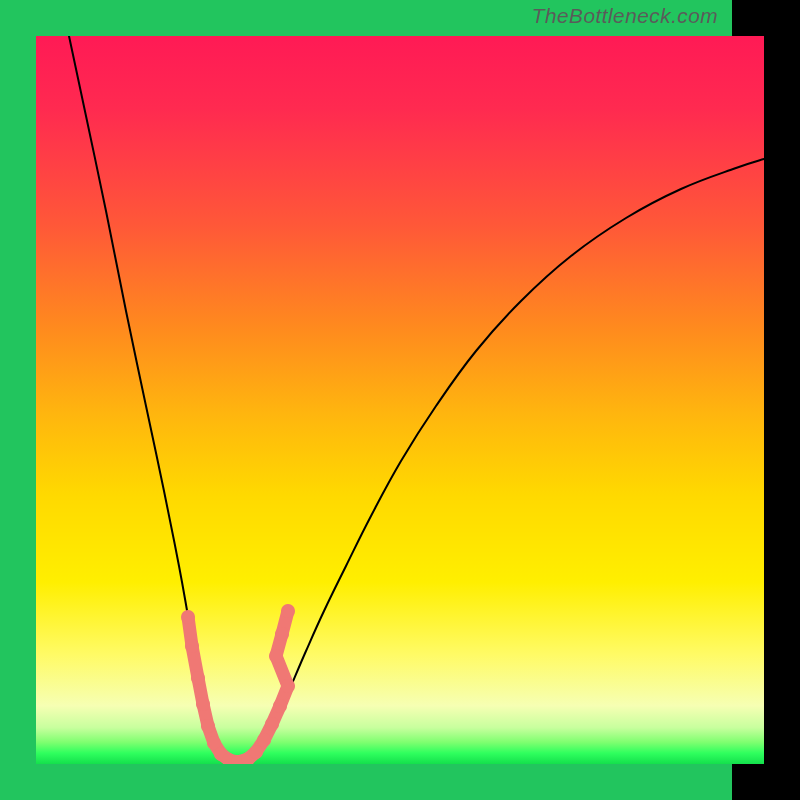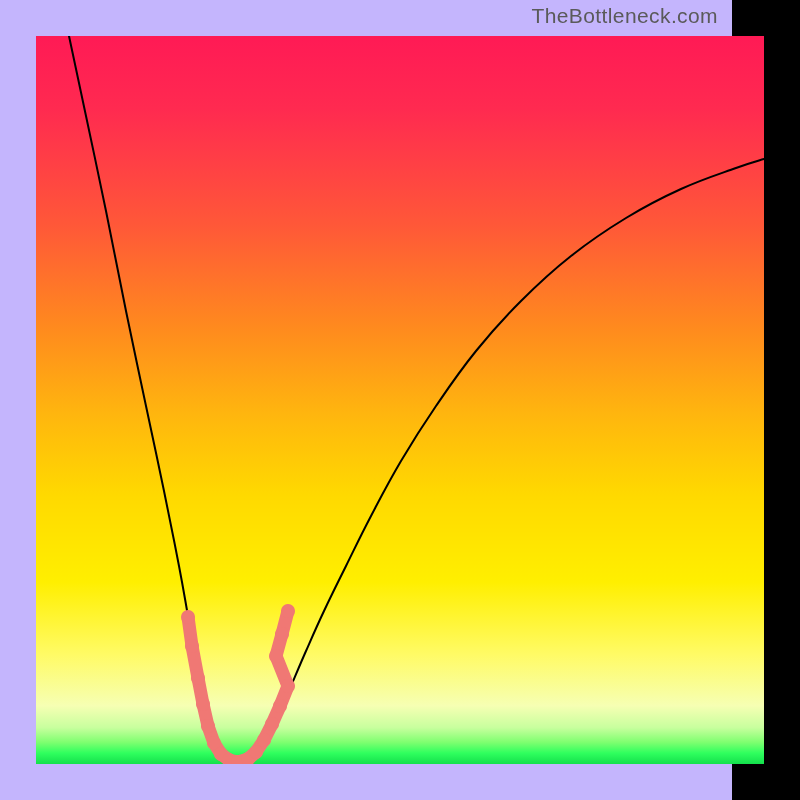--- a/index.html
+++ b/index.html
@@ -9,21 +9,22 @@
     height: 800px;
     overflow: hidden;
     background: #000;
     font-family: Arial, Helvetica, sans-serif;
   }
   .frame {
     position: absolute;
     top: 0; left: 0;
     width: 732px;
     height: 800px;
-    background: #c4b5fd;
+    background: #22c55e;
+    font-style: italic;
   }
   .plot-area {
     position: absolute;
     
     top: 36px;
     left: 36px;
     width: 728px;
     height: 728px;
     overflow: hidden;
   }

